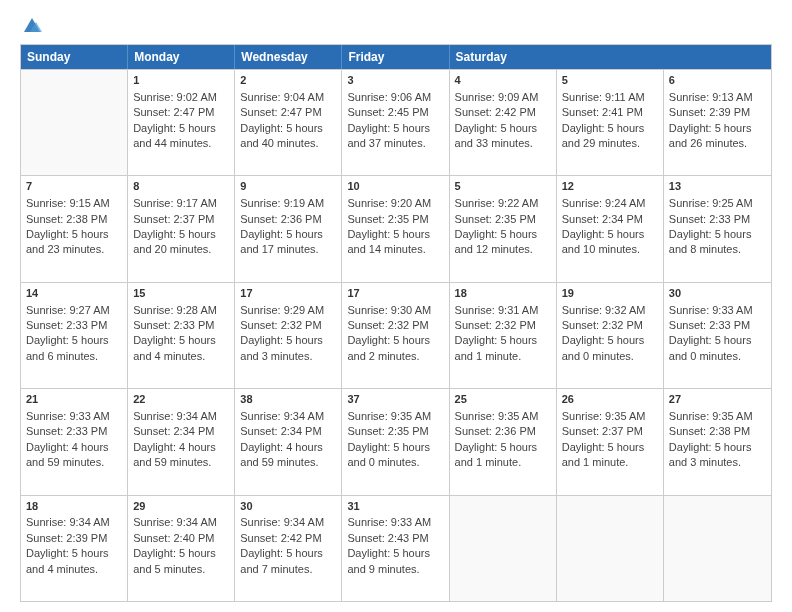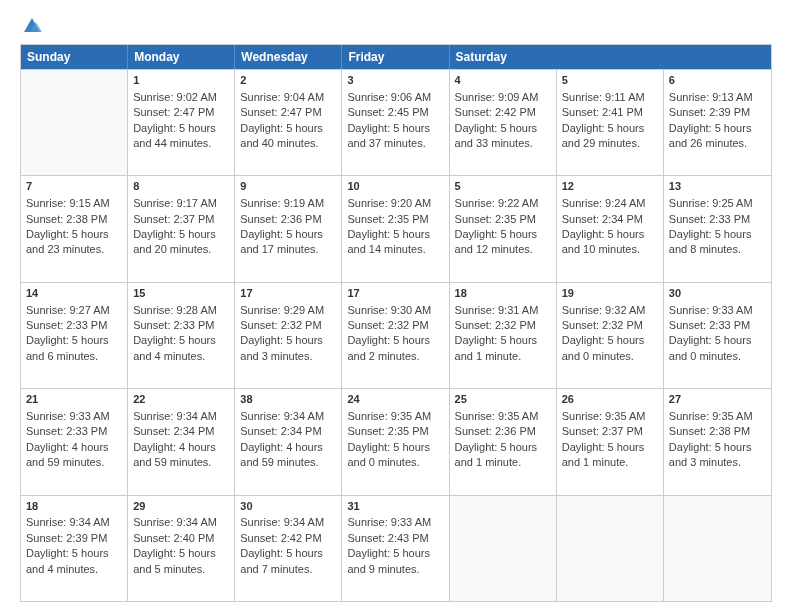--- a/index.html
+++ b/index.html
@@ -233,21 +233,21 @@
           </div>
           <div class="cal-cell">
             <div class="day-num">22</div>
             <div class="cell-text">Sunrise: 9:34 AM<br>Sunset: 2:34 PM<br>Daylight: 4 hours<br>and 59 minutes.</div>
           </div>
           <div class="cal-cell">
             <div class="day-num">38</div>
             <div class="cell-text">Sunrise: 9:34 AM<br>Sunset: 2:34 PM<br>Daylight: 4 hours<br>and 59 minutes.</div>
           </div>
           <div class="cal-cell">
-            <div class="day-num">24</div>
+            <div class="day-num">37</div>
             <div class="cell-text">Sunrise: 9:35 AM<br>Sunset: 2:35 PM<br>Daylight: 5 hours<br>and 0 minutes.</div>
           </div>
           <div class="cal-cell">
             <div class="day-num">25</div>
             <div class="cell-text">Sunrise: 9:35 AM<br>Sunset: 2:36 PM<br>Daylight: 5 hours<br>and 1 minute.</div>
           </div>
           <div class="cal-cell">
             <div class="day-num">26</div>
             <div class="cell-text">Sunrise: 9:35 AM<br>Sunset: 2:37 PM<br>Daylight: 5 hours<br>and 1 minute.</div>
           </div>

